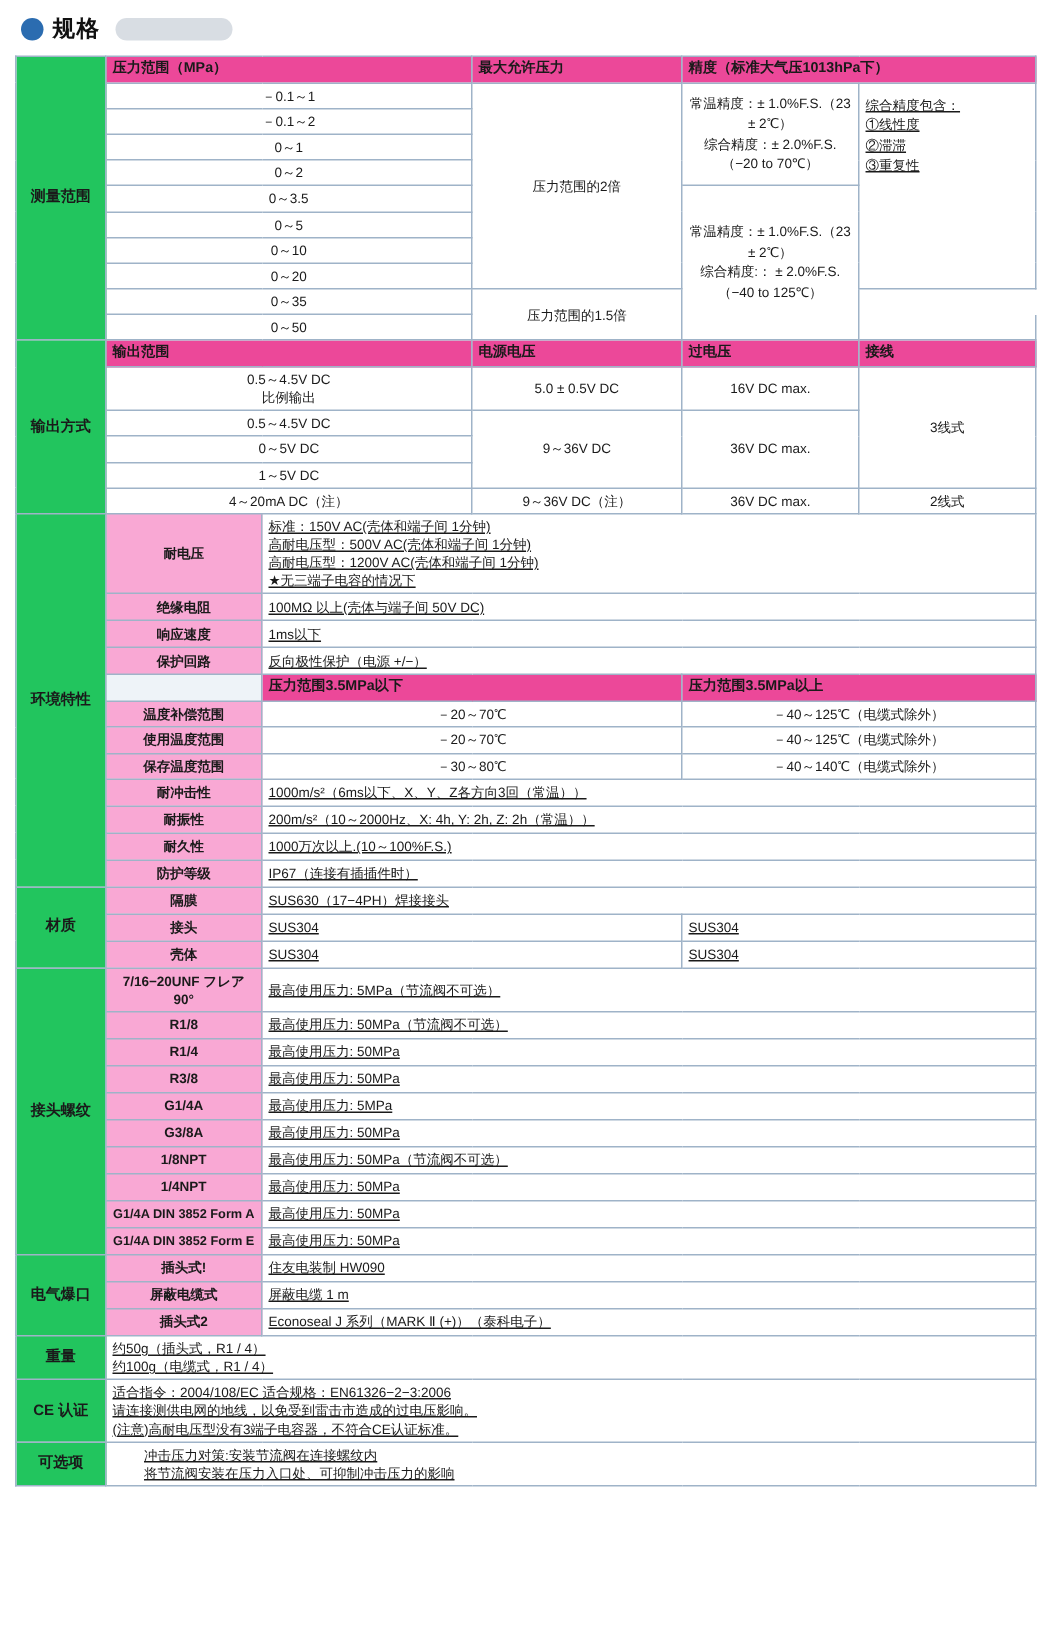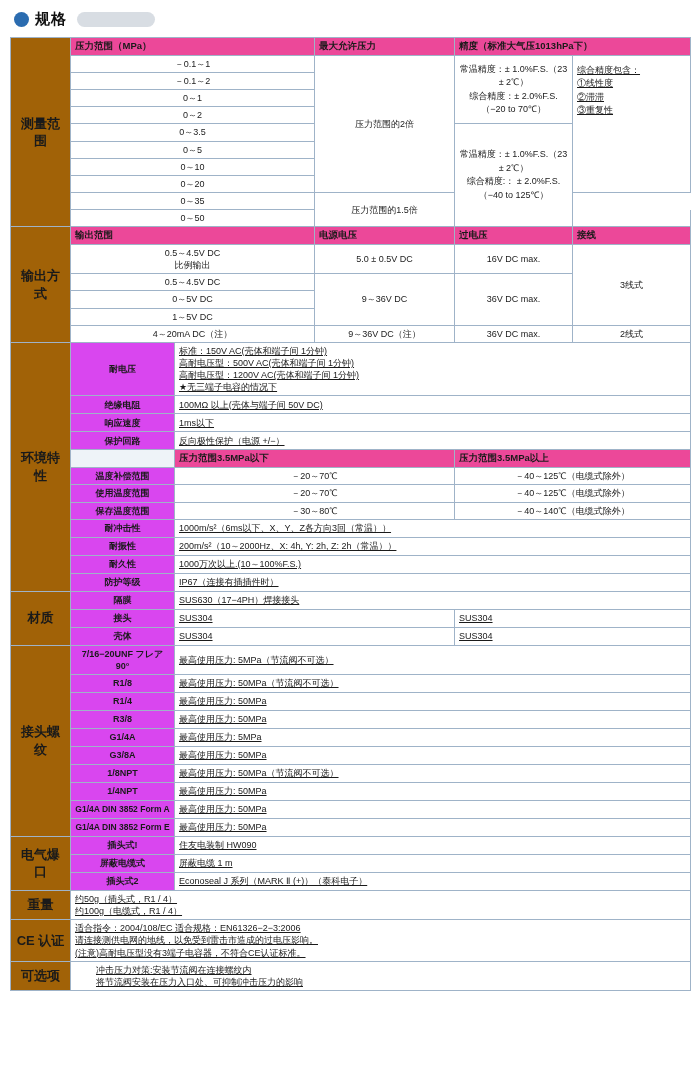--- a/index.html
+++ b/index.html
@@ -52,28 +52,28 @@
     vertical-align: middle;
   }
   .hdr {
     background: #ec4899;
     text-align: left;
     font-weight: bold;
     font-size: 9.5px;
     padding: 5px 2px;
   }
   .rowlab {
-    background: #a16207;
+    background: #22c55e;
     text-align: center;
     font-weight: bold;
-    font-size: 13px;
+    font-size: 10px;
     width: 60px;
   }
   .sublab {
-    background: #d946ef;
+    background: #f9a8d4;
     text-align: center;
     font-weight: bold;
     font-size: 9px;
     width: 104px;
   }
   .c { text-align: center; }
   .l { text-align: left; text-decoration: underline; }
   .tiny { font-size: 8.5px; }
   .pad-l { padding-left: 6px; }
   .multi { line-height: 1.5; }

